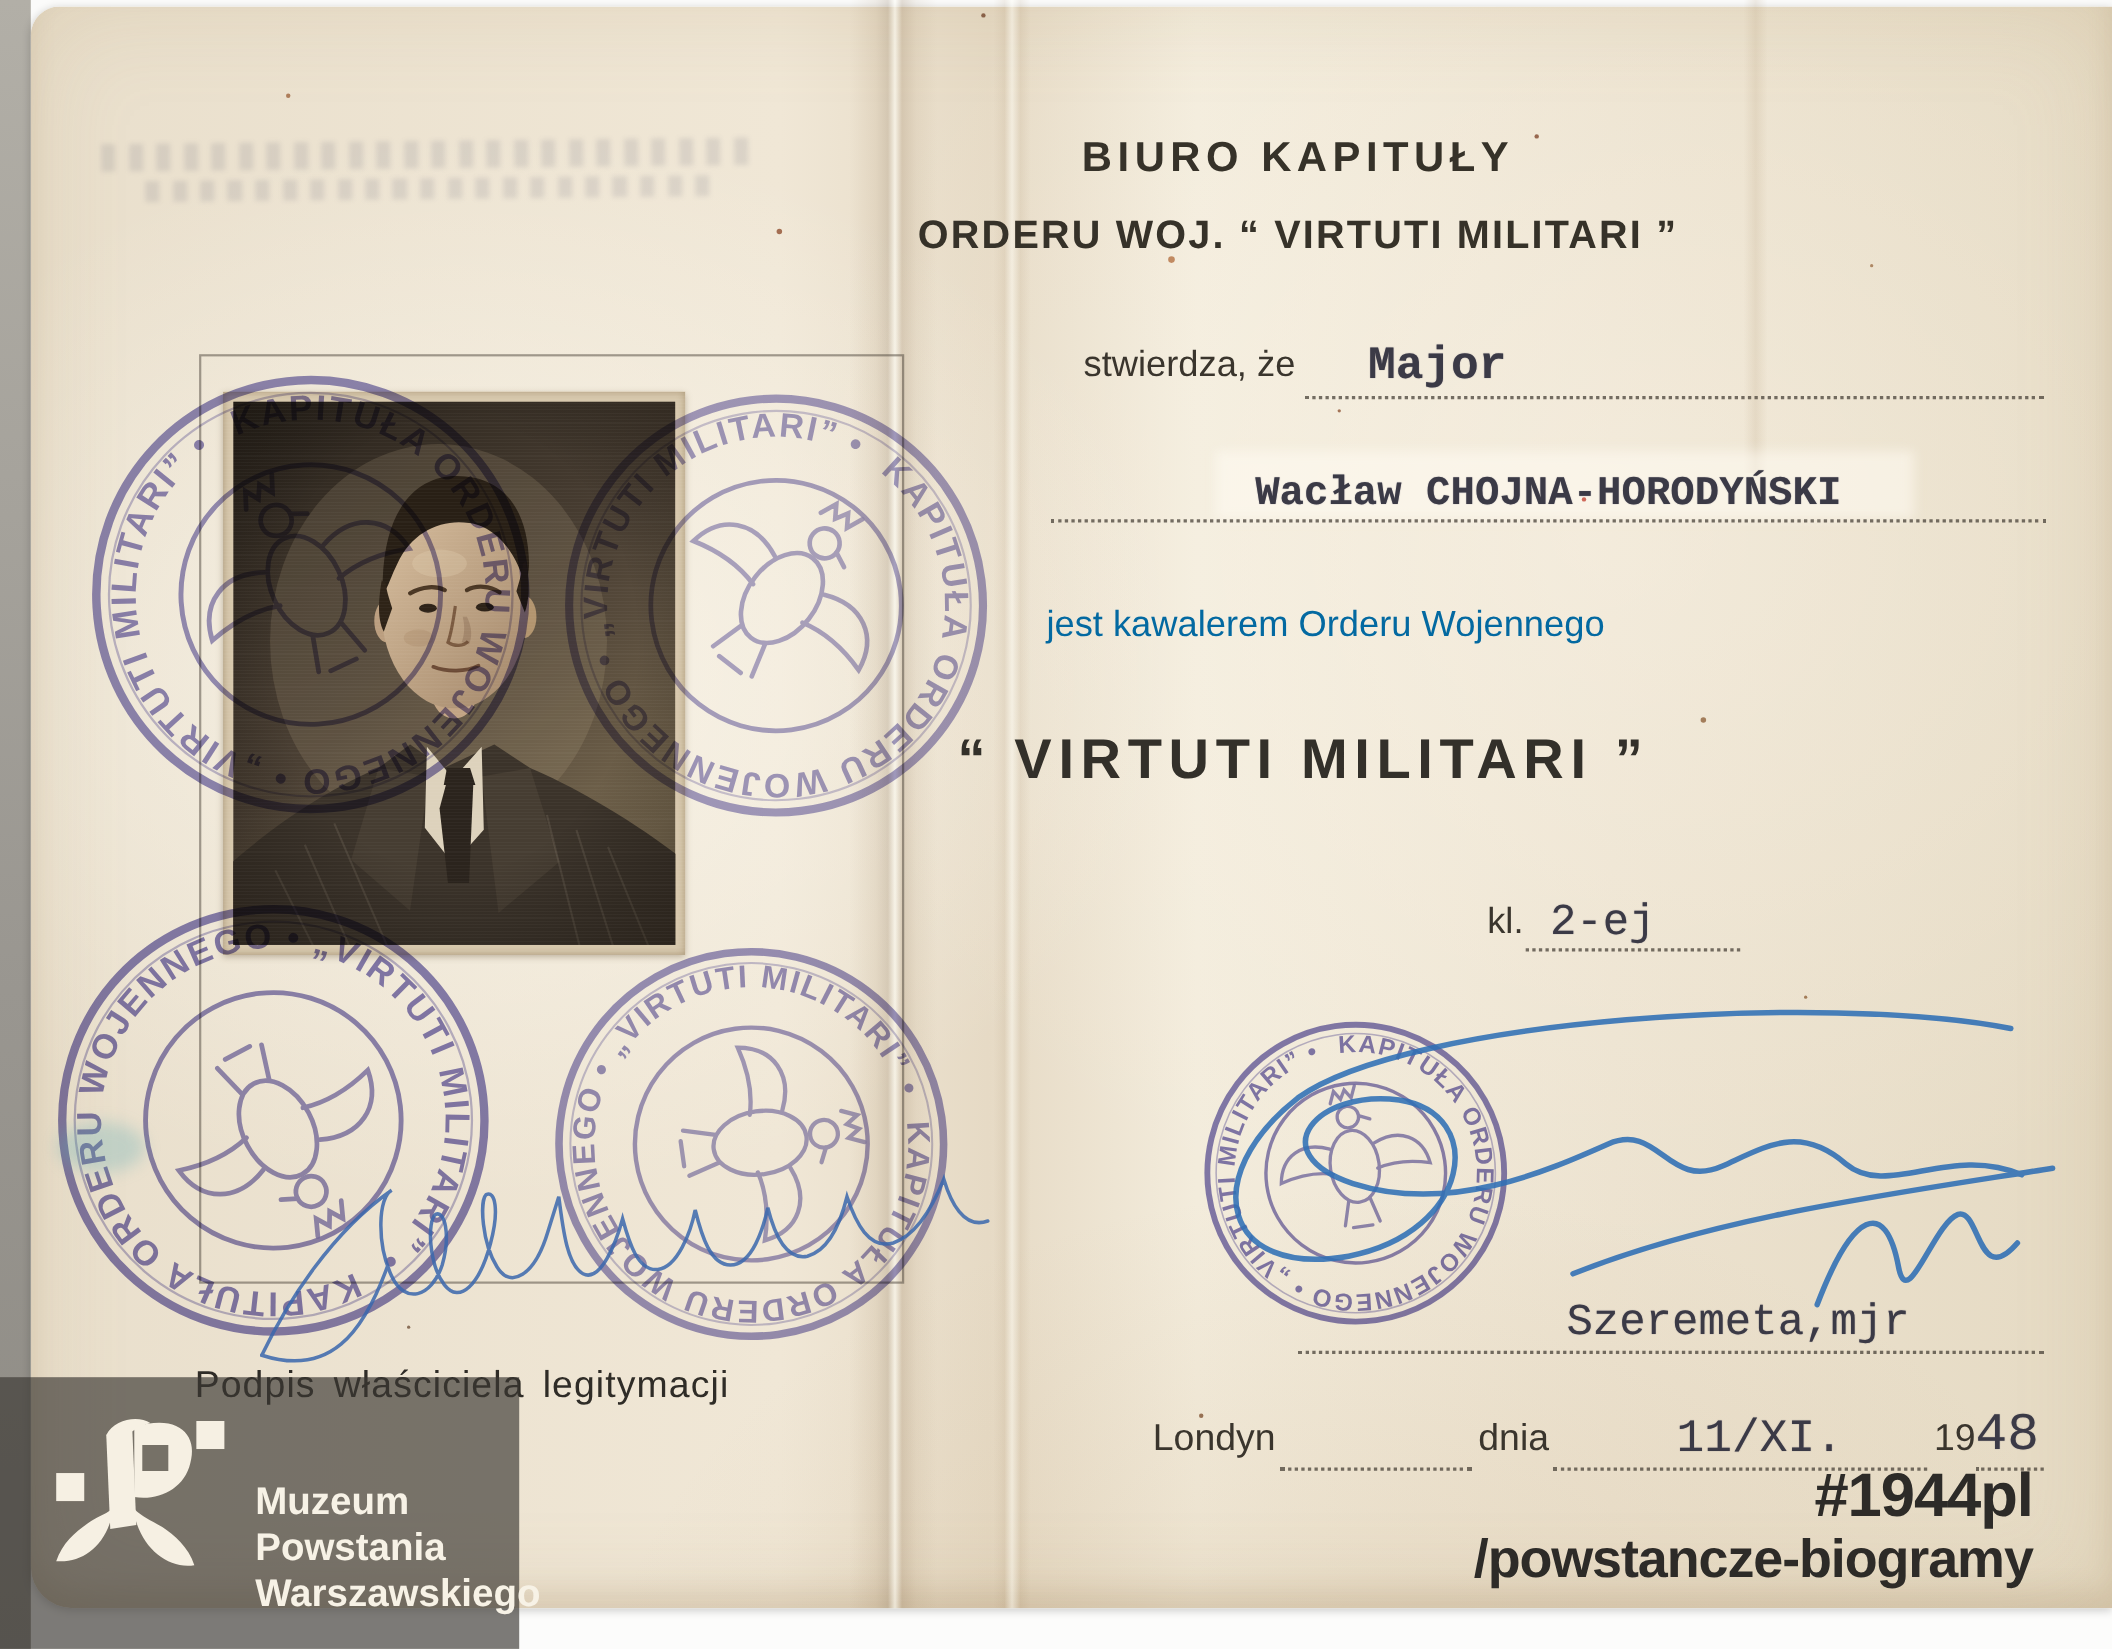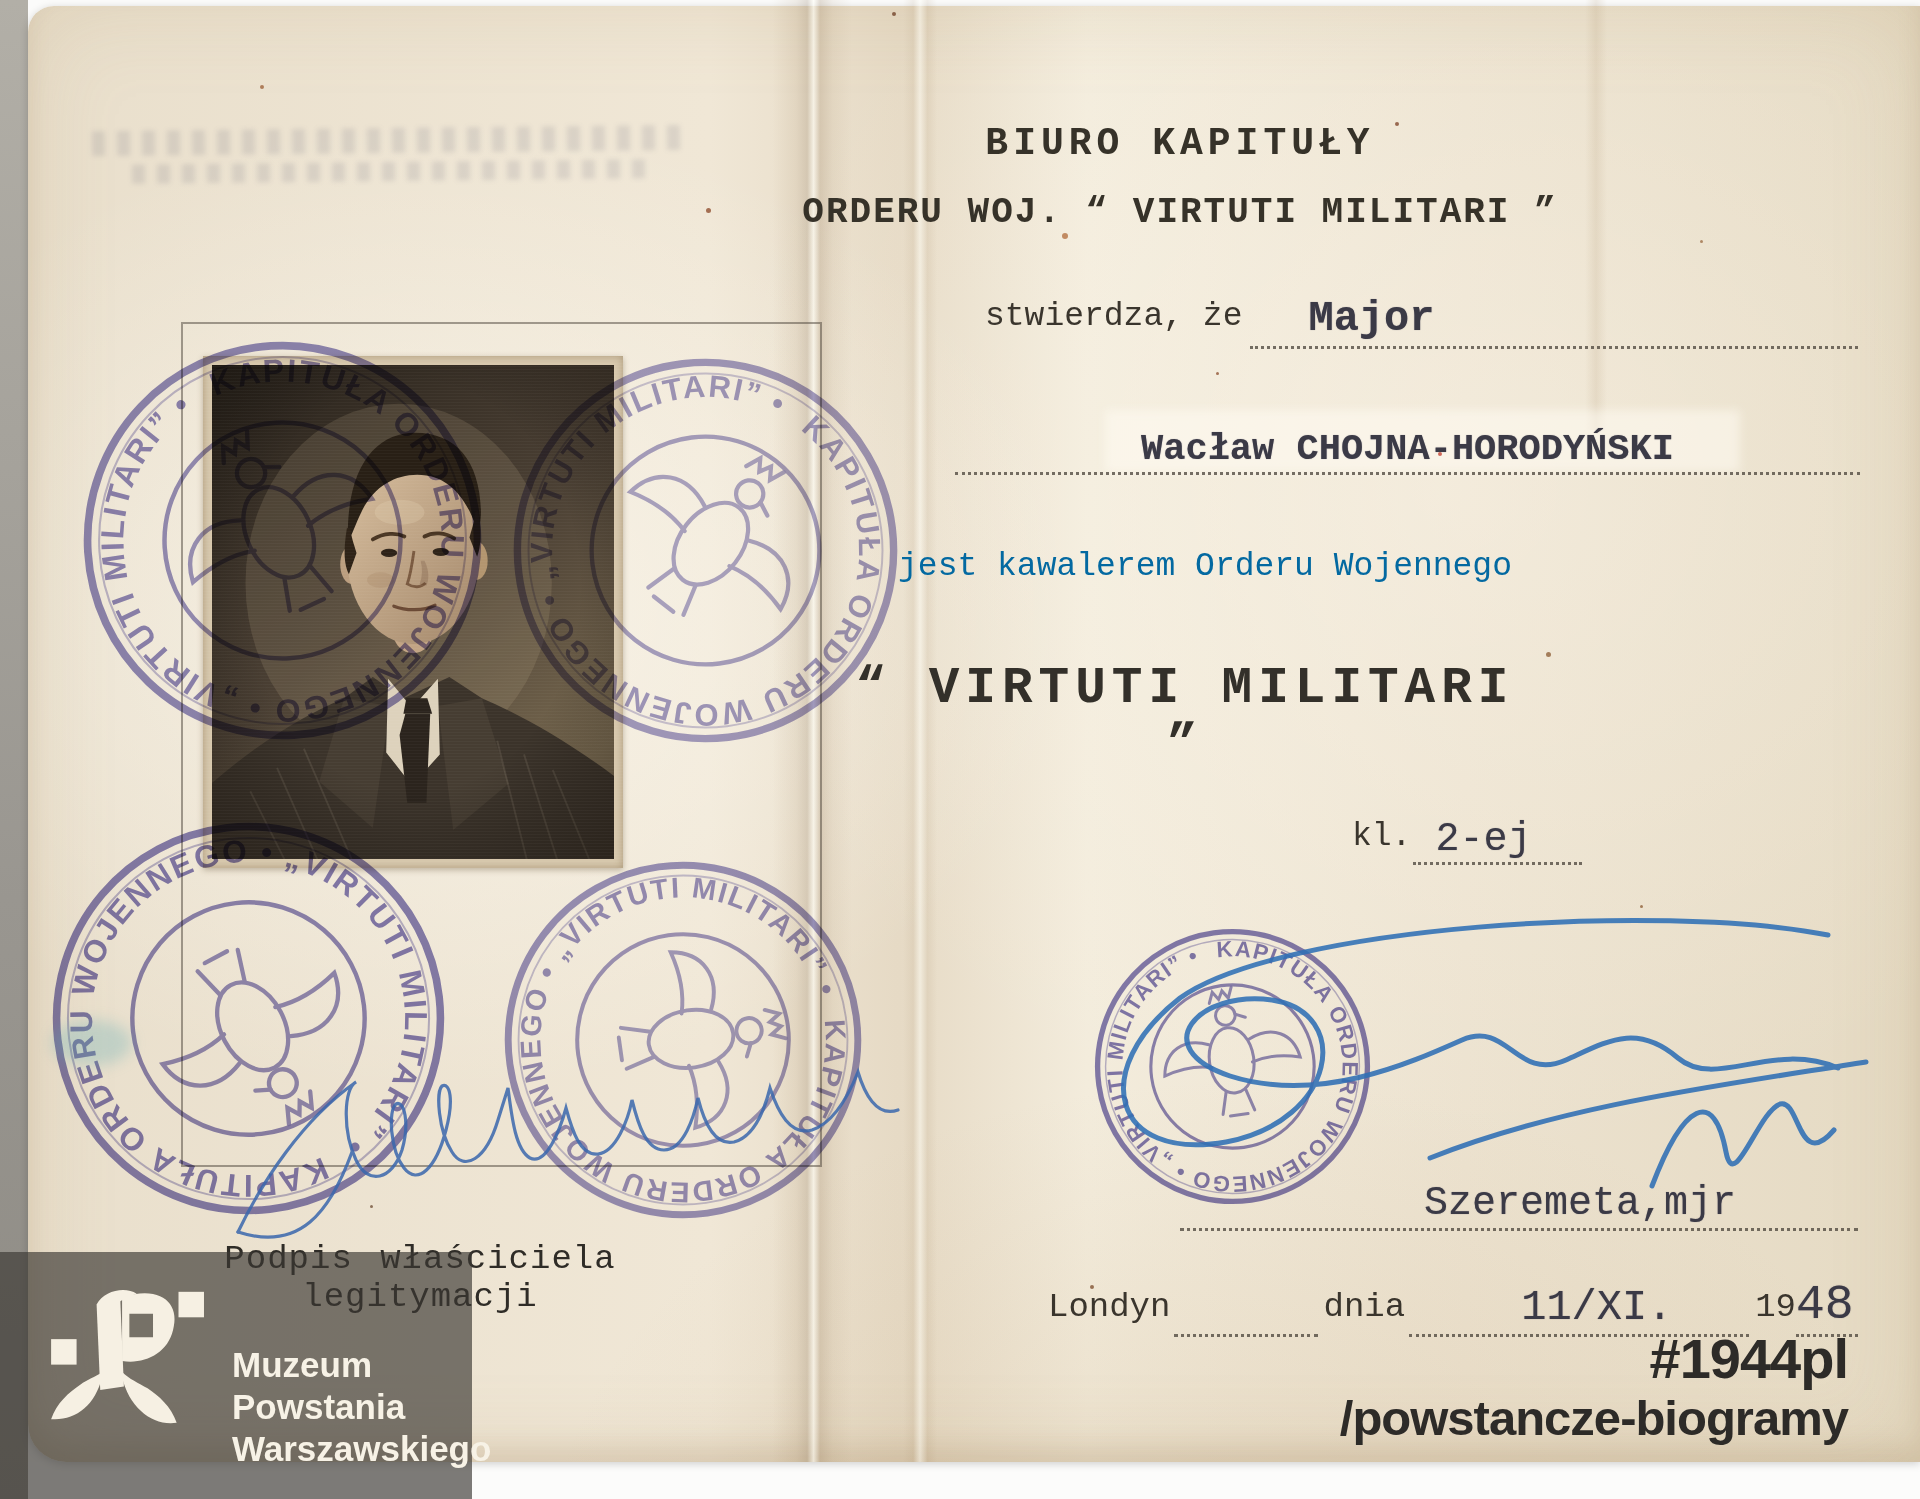--- a/index.html
+++ b/index.html
@@ -35,21 +35,21 @@
     box-shadow:0 2px 6px rgba(90,70,40,.35), inset 0 0 8px rgba(120,95,60,.5);}
   .photo svg{width:100%;height:100%;display:block;}
   .weave{left:203px;top:356px;width:420px;height:512px;pointer-events:none;opacity:.5;
     background:repeating-linear-gradient(0deg, rgba(255,255,255,.06) 0 1px, transparent 1px 3px);}
 
   
   .seal{color:#584fa5;mix-blend-mode:multiply;pointer-events:none;}
   .ink{pointer-events:none;}
 
   
-  .print{font-family:Liberation Mono, monospace;color:#3a352d;}
+  .print{font-family:Liberation Sans, sans-serif;color:#3a352d;}
   .typed{font-family:"Liberation Mono","DejaVu Sans Mono",monospace;color:#3b3a46;text-shadow:0 0 1px rgba(55,52,80,.5);}
   .center{text-align:center;}
   .row{display:flex;align-items:baseline;}
   .dots{border-bottom:3px dotted rgba(72,66,56,.75);display:inline-block;position:relative;align-self:flex-end;margin-bottom:5px;}
   .grow{flex:1;}
   .over{position:absolute;white-space:nowrap;}
   .erase{position:absolute;background:rgba(255,252,243,.55);filter:blur(5px);}
 
   
   .wm-box{left:0;top:1252px;width:472px;height:247px;background:rgba(58,55,50,.66);}
@@ -173,21 +173,21 @@
       <path d="M238,1232 C262,1182 302,1120 356,1082 C344,1088 342,1130 356,1160 C368,1186 392,1180 402,1150 C410,1122 404,1100 396,1104 C388,1110 390,1150 404,1168 C418,1186 436,1168 446,1130 C454,1100 450,1082 442,1086 C436,1092 438,1130 452,1152 C464,1172 486,1160 498,1120 L508,1088 C512,1120 516,1150 530,1158 C546,1166 560,1130 566,1108 C572,1130 580,1156 598,1154 C616,1152 628,1120 632,1100 C638,1124 646,1150 664,1150 C684,1150 694,1116 698,1098 C704,1122 714,1146 734,1142 C756,1136 766,1104 770,1088 C778,1112 790,1136 812,1130 C836,1122 850,1092 858,1072 C864,1092 876,1118 898,1110"></path>
       <path d="M238,1232 C300,1252 330,1212 352,1152"></path>
     </g>
   </svg>
 
   <div class="abs print center" style="left:130px;top:1240px;width:580px;font-size:34px;letter-spacing:1px;word-spacing:6px;color:#2f2c27">Podpis  właściciela  legitymacji</div>
 
   <div class="abs print center" style="left:830px;top:122px;width:700px;font-size:38px;font-weight:600;letter-spacing:5px;color:#363229">BIURO  KAPITUŁY</div>
   <div class="abs print center" style="left:790px;top:192px;width:780px;font-size:36px;font-weight:600;letter-spacing:2px;color:#363229">ORDERU  WOJ.  “ VIRTUTI  MILITARI ”</div>
 
-  <div class="abs row" style="left:985px;top:298px;width:873px;height:56px">
+  <div class="abs row" style="left:985px;top:312px;width:873px;height:56px">
     <span class="print" style="font-size:33px">stwierdza, że</span>
     <span class="dots grow" style="height:36px;margin-left:8px">
       <span class="typed over" style="left:58px;bottom:3px;font-size:42px;font-weight:bold">Major</span>
     </span>
   </div>
 
   <div class="abs" style="left:955px;top:414px;width:905px;height:66px">
     <span class="erase" style="left:150px;right:120px;top:-4px;bottom:8px"></span>
     <span class="dots" style="position:absolute;left:0;right:0;bottom:0;height:3px"></span>
     <span class="typed over center" style="left:0;right:0;bottom:10px;font-size:37px;font-weight:bold">Wacław CHOJNA-HORODYŃSKI</span>

